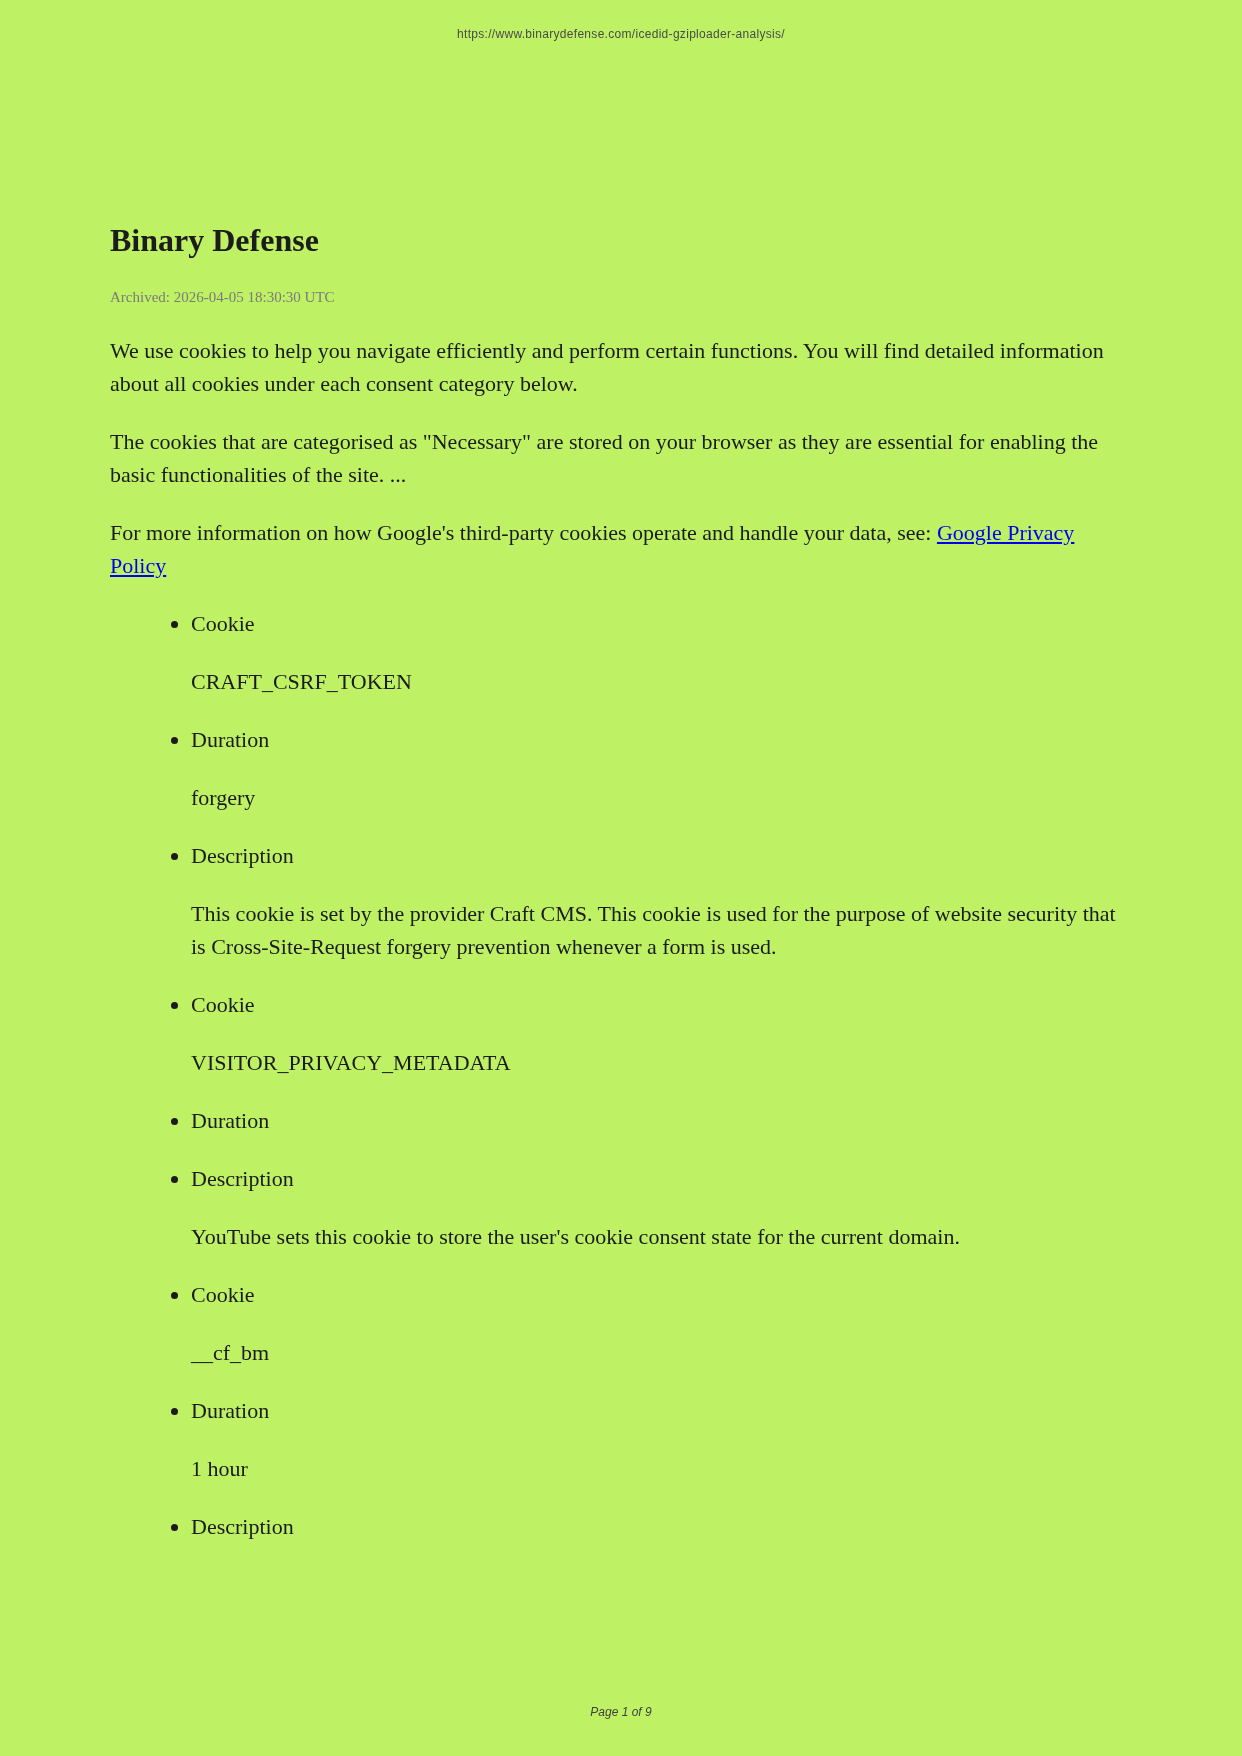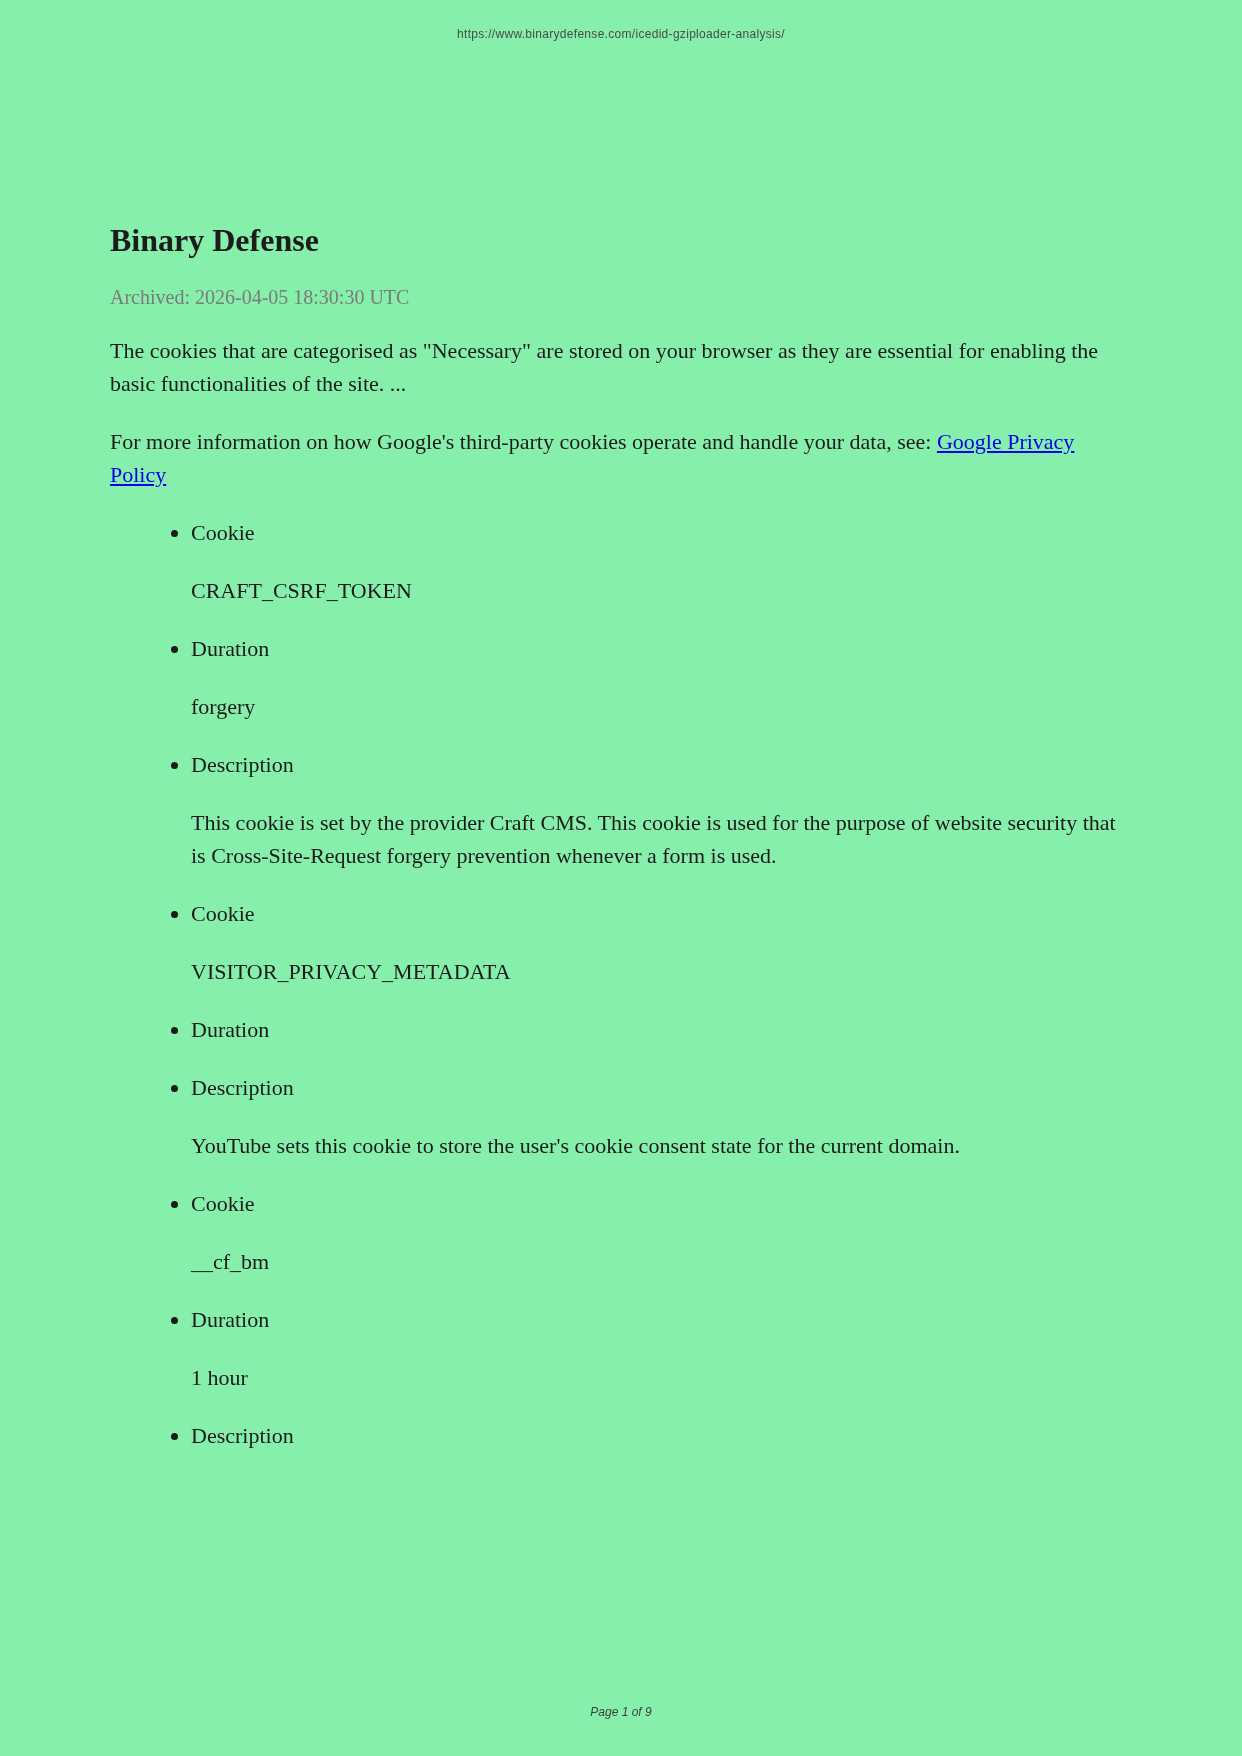--- a/index.html
+++ b/index.html
@@ -1,20 +1,20 @@
 <!DOCTYPE html>
 <html><head>
 <meta charset="utf-8">
 <style>
   html, body { margin: 0; padding: 0; background: #ffffff; }
   .page {
     position: relative;
     width: 1242px;
     height: 1756px;
-    background: #86efac;
+    background: #bef264;
     overflow: hidden;
     font-family: "Liberation Serif", serif;
     color: #1b1b1b;
   }
   .url-header {
     position: absolute;
     top: 27px;
     left: 0;
     width: 100%;
     text-align: center;
@@ -34,21 +34,21 @@
   h1.doc-title {
     margin: 219px 0 0 0;
     font-size: 32px;
     line-height: 42px;
     font-weight: bold;
     color: #1c1c1c;
   }
   p { margin: 25px 0 0 0; }
   p.archived {
     margin: 24px 0 0 0;
-    font-size: 20px;
+    font-size: 15px;
     line-height: 24px;
     color: #7a7a7a;
   }
   a.doc-link {
     color: #0000ee;
     text-decoration: underline;
     cursor: pointer;
   }
   ul.cookie-list {
     margin: 25px 0 0 0;
@@ -75,20 +75,21 @@
 <div class="page">
 
   <div class="url-header">https://www.binarydefense.com/icedid-gziploader-analysis/</div>
 
   <div class="content">
 
     <h1 class="doc-title">Binary Defense</h1>
 
     <p class="archived">Archived: 2026-04-05 18:30:30 UTC</p>
 
+    <p>We use cookies to help you navigate efficiently and perform certain functions. You will find detailed information about all cookies under each consent category below.</p>
 
     <p>The cookies that are categorised as "Necessary" are stored on your browser as they are essential for enabling the basic functionalities of the site. ...</p>
 
     <p><span>For more information on how Google's third-party cookies operate and handle your data, see: </span><a class="doc-link" href="#">Google Privacy Policy</a></p>
 
     <ul class="cookie-list">
       <li>
         <p>Cookie</p>
         <p>CRAFT_CSRF_TOKEN</p>
       </li>

